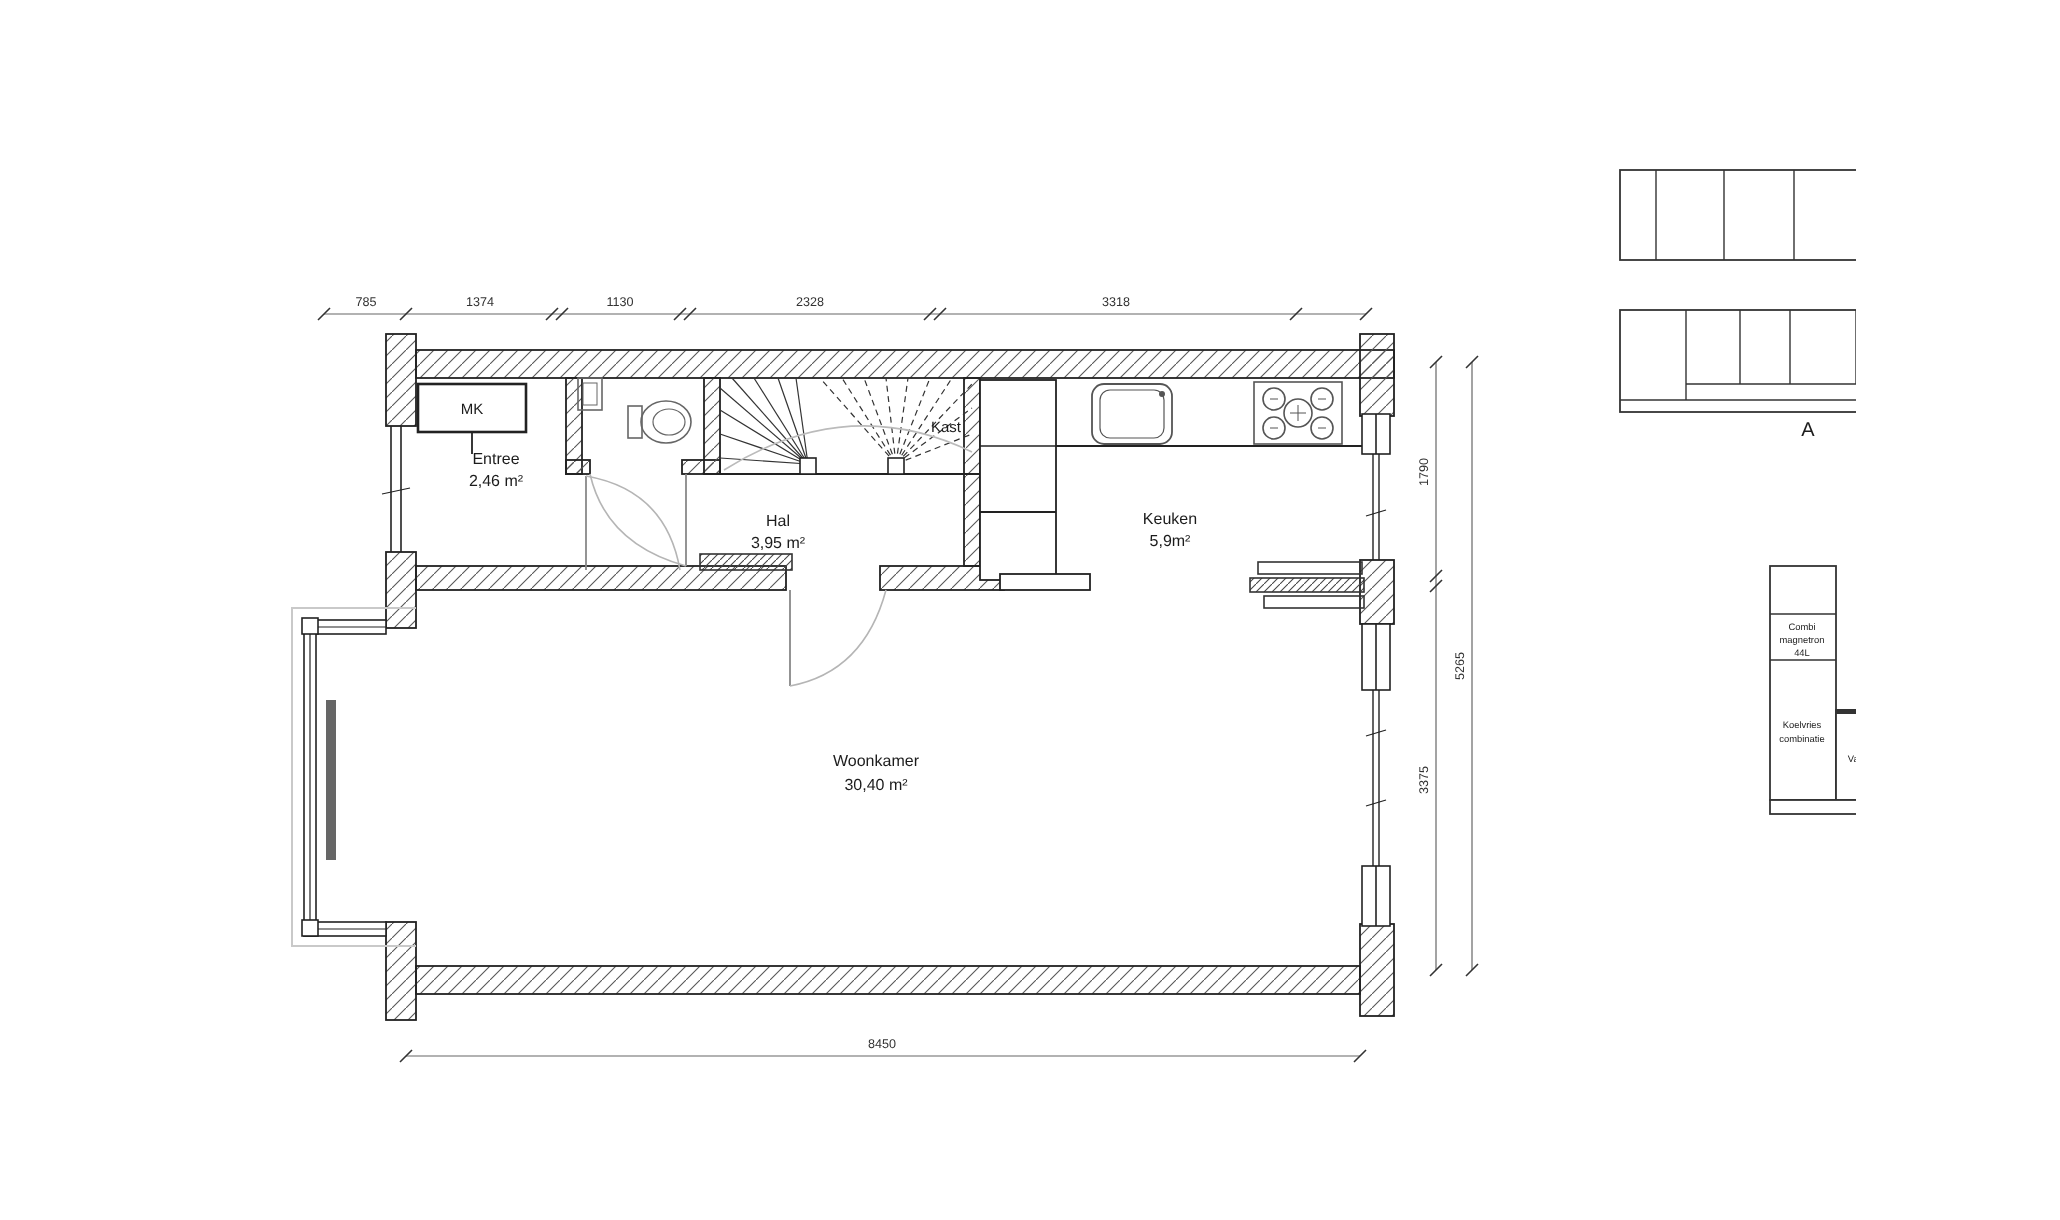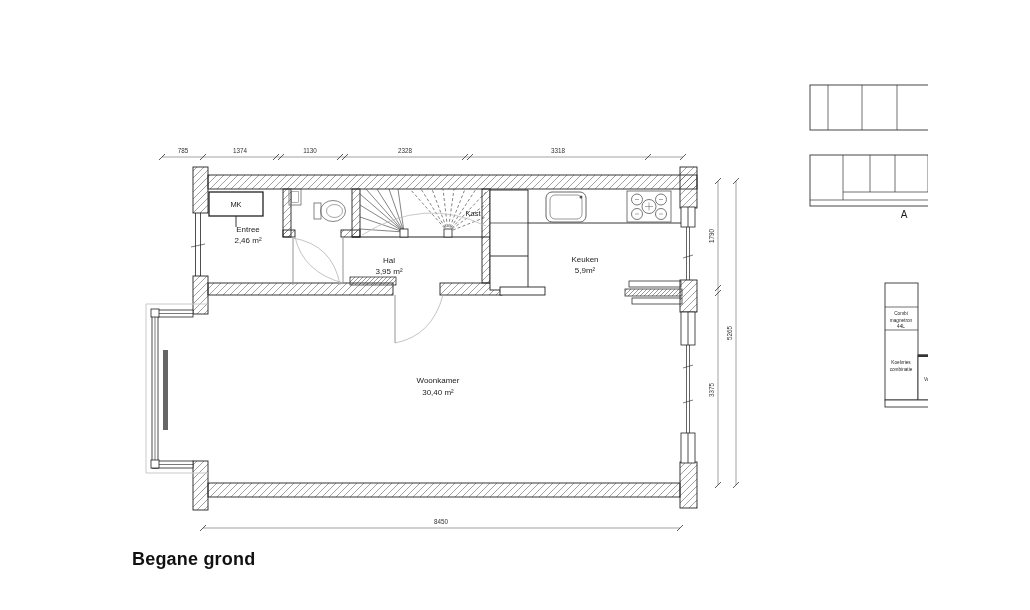--- a/index.html
+++ b/index.html
@@ -264,14 +264,13 @@
   <g text-anchor="middle">
     <text x="901" y="315" class="elev-small">Combi</text>
     <text x="901" y="321.5" class="elev-small">magnetron</text>
     <text x="901" y="328" class="elev-small">44L</text>
     <text x="901" y="364" class="elev-small">Koelvries</text>
     <text x="901" y="371" class="elev-small">combinatie</text>
     <text x="936" y="381" class="elev-small">Vaatwasser</text>
   </g>
 </svg>
 
-<div class="plan-title">Begane grond</div>
 </div>
 
 </body></html>

